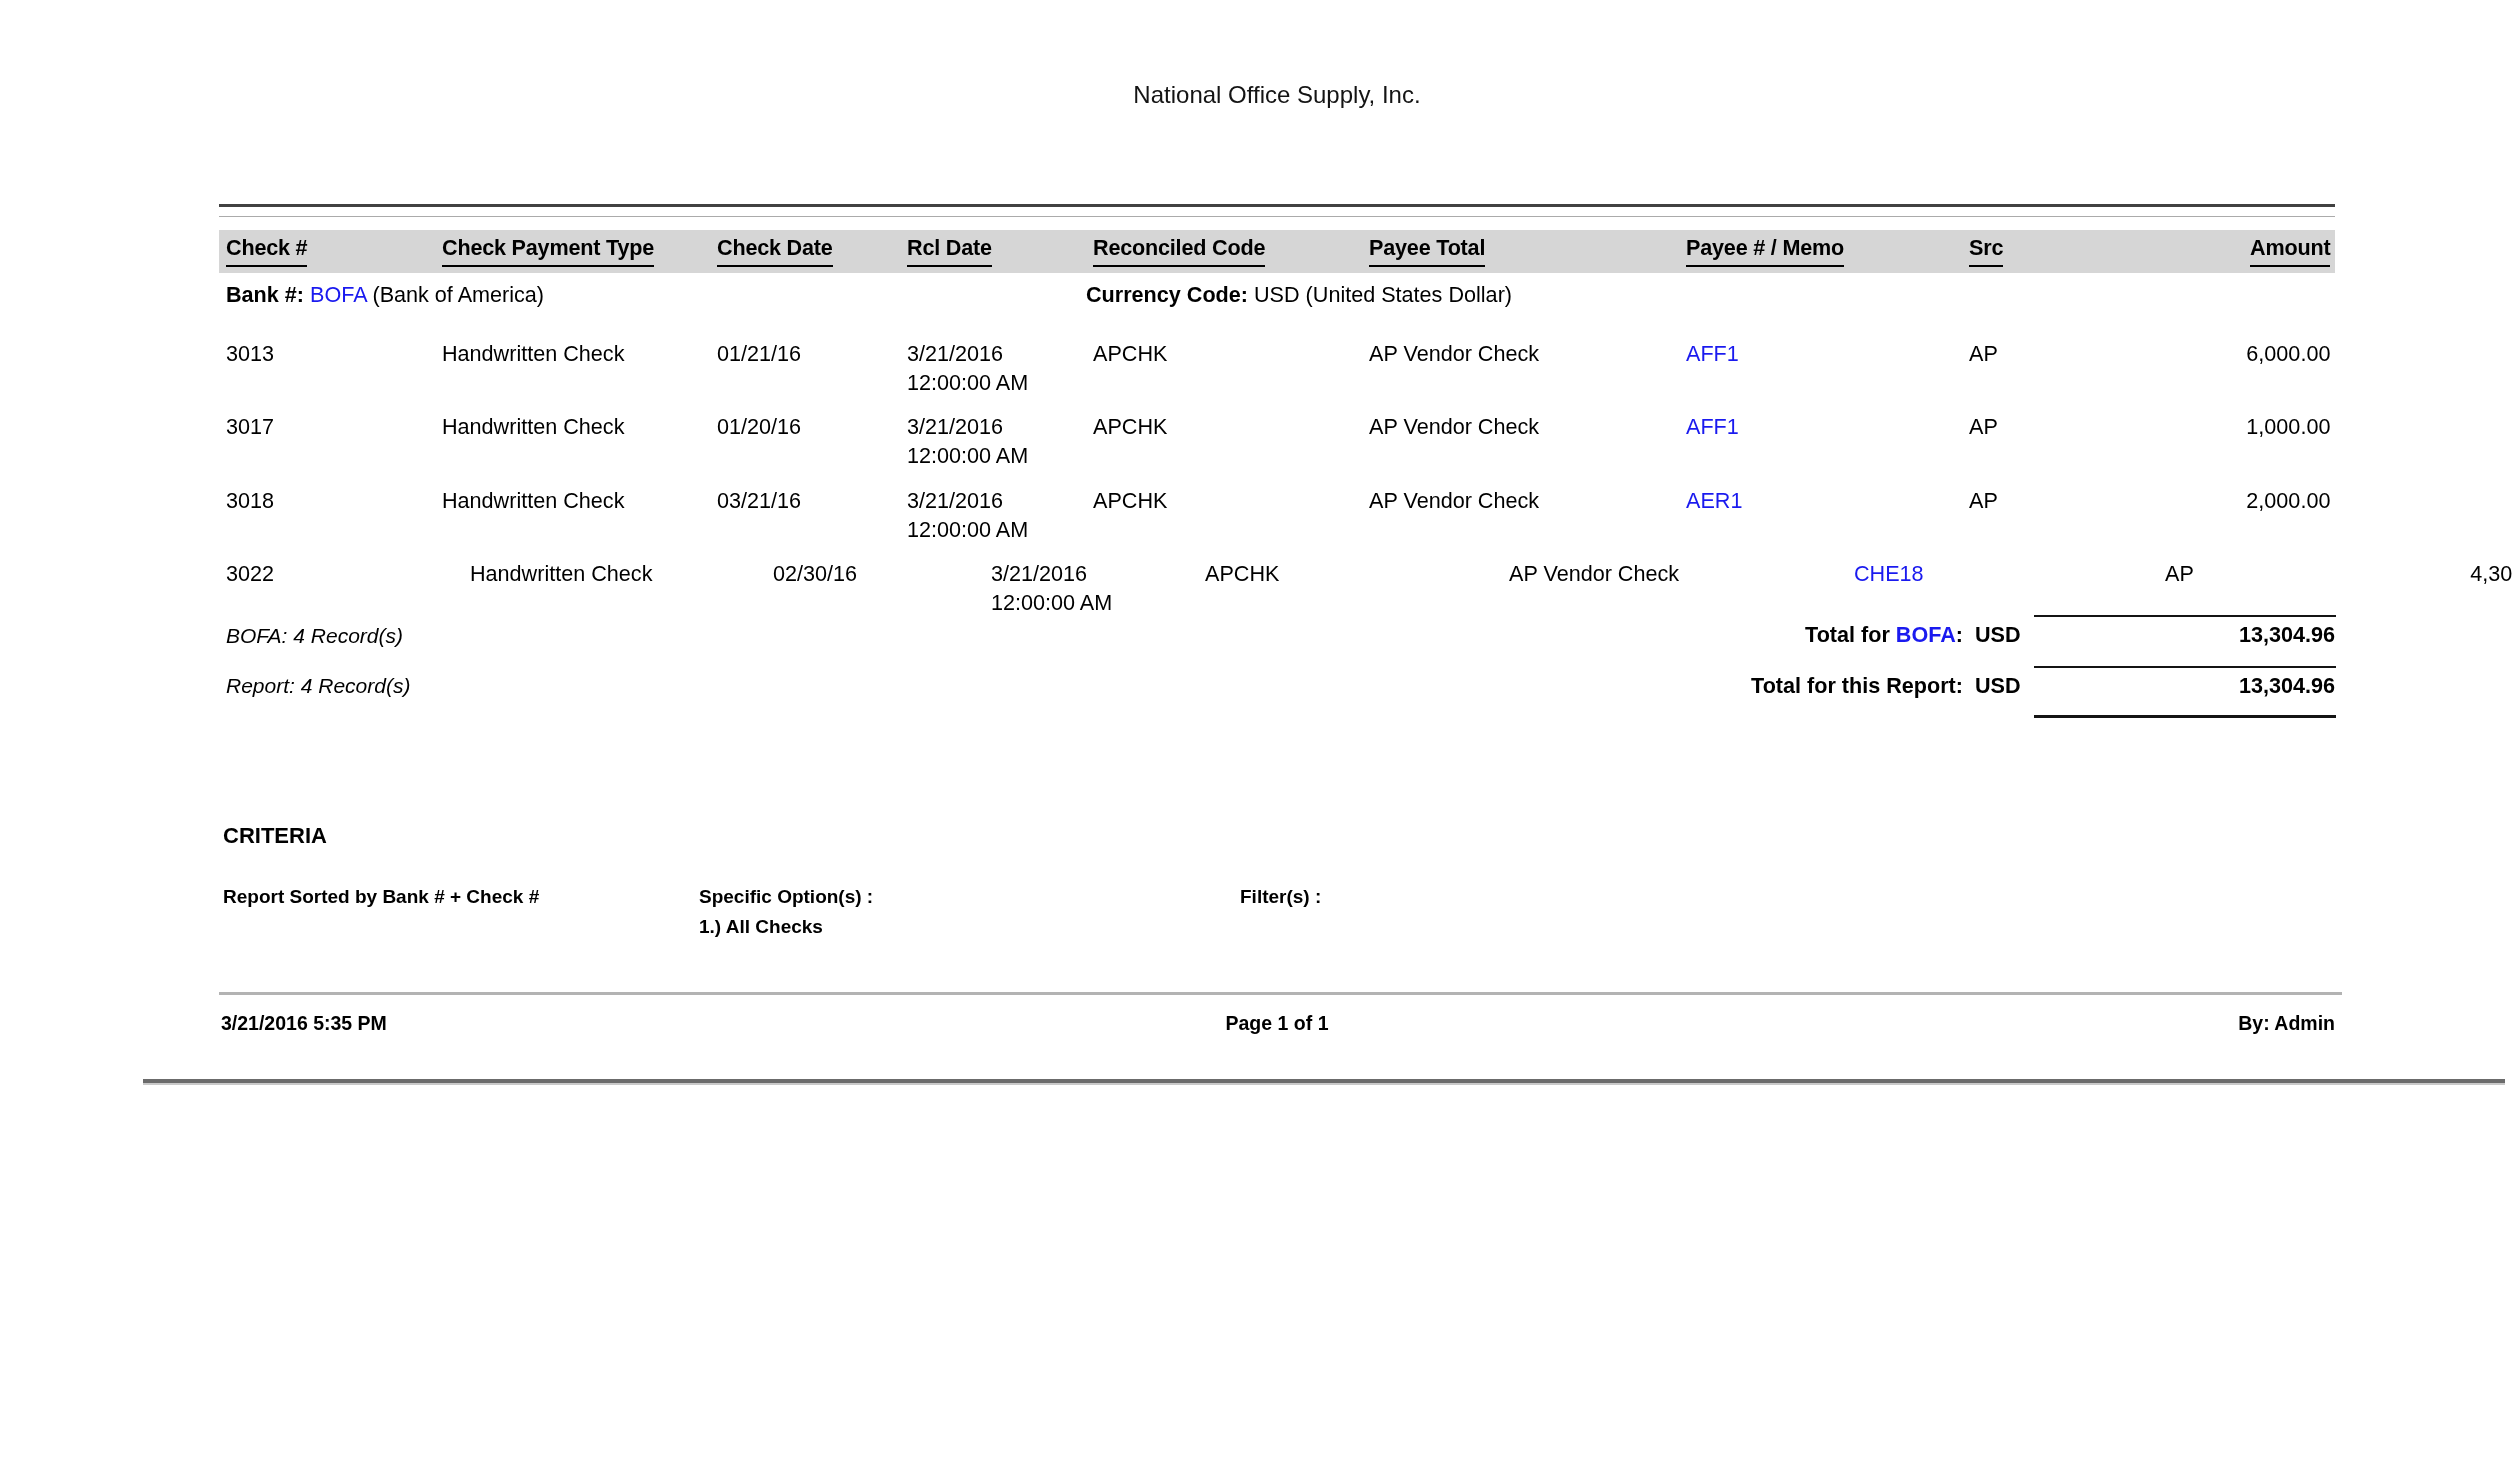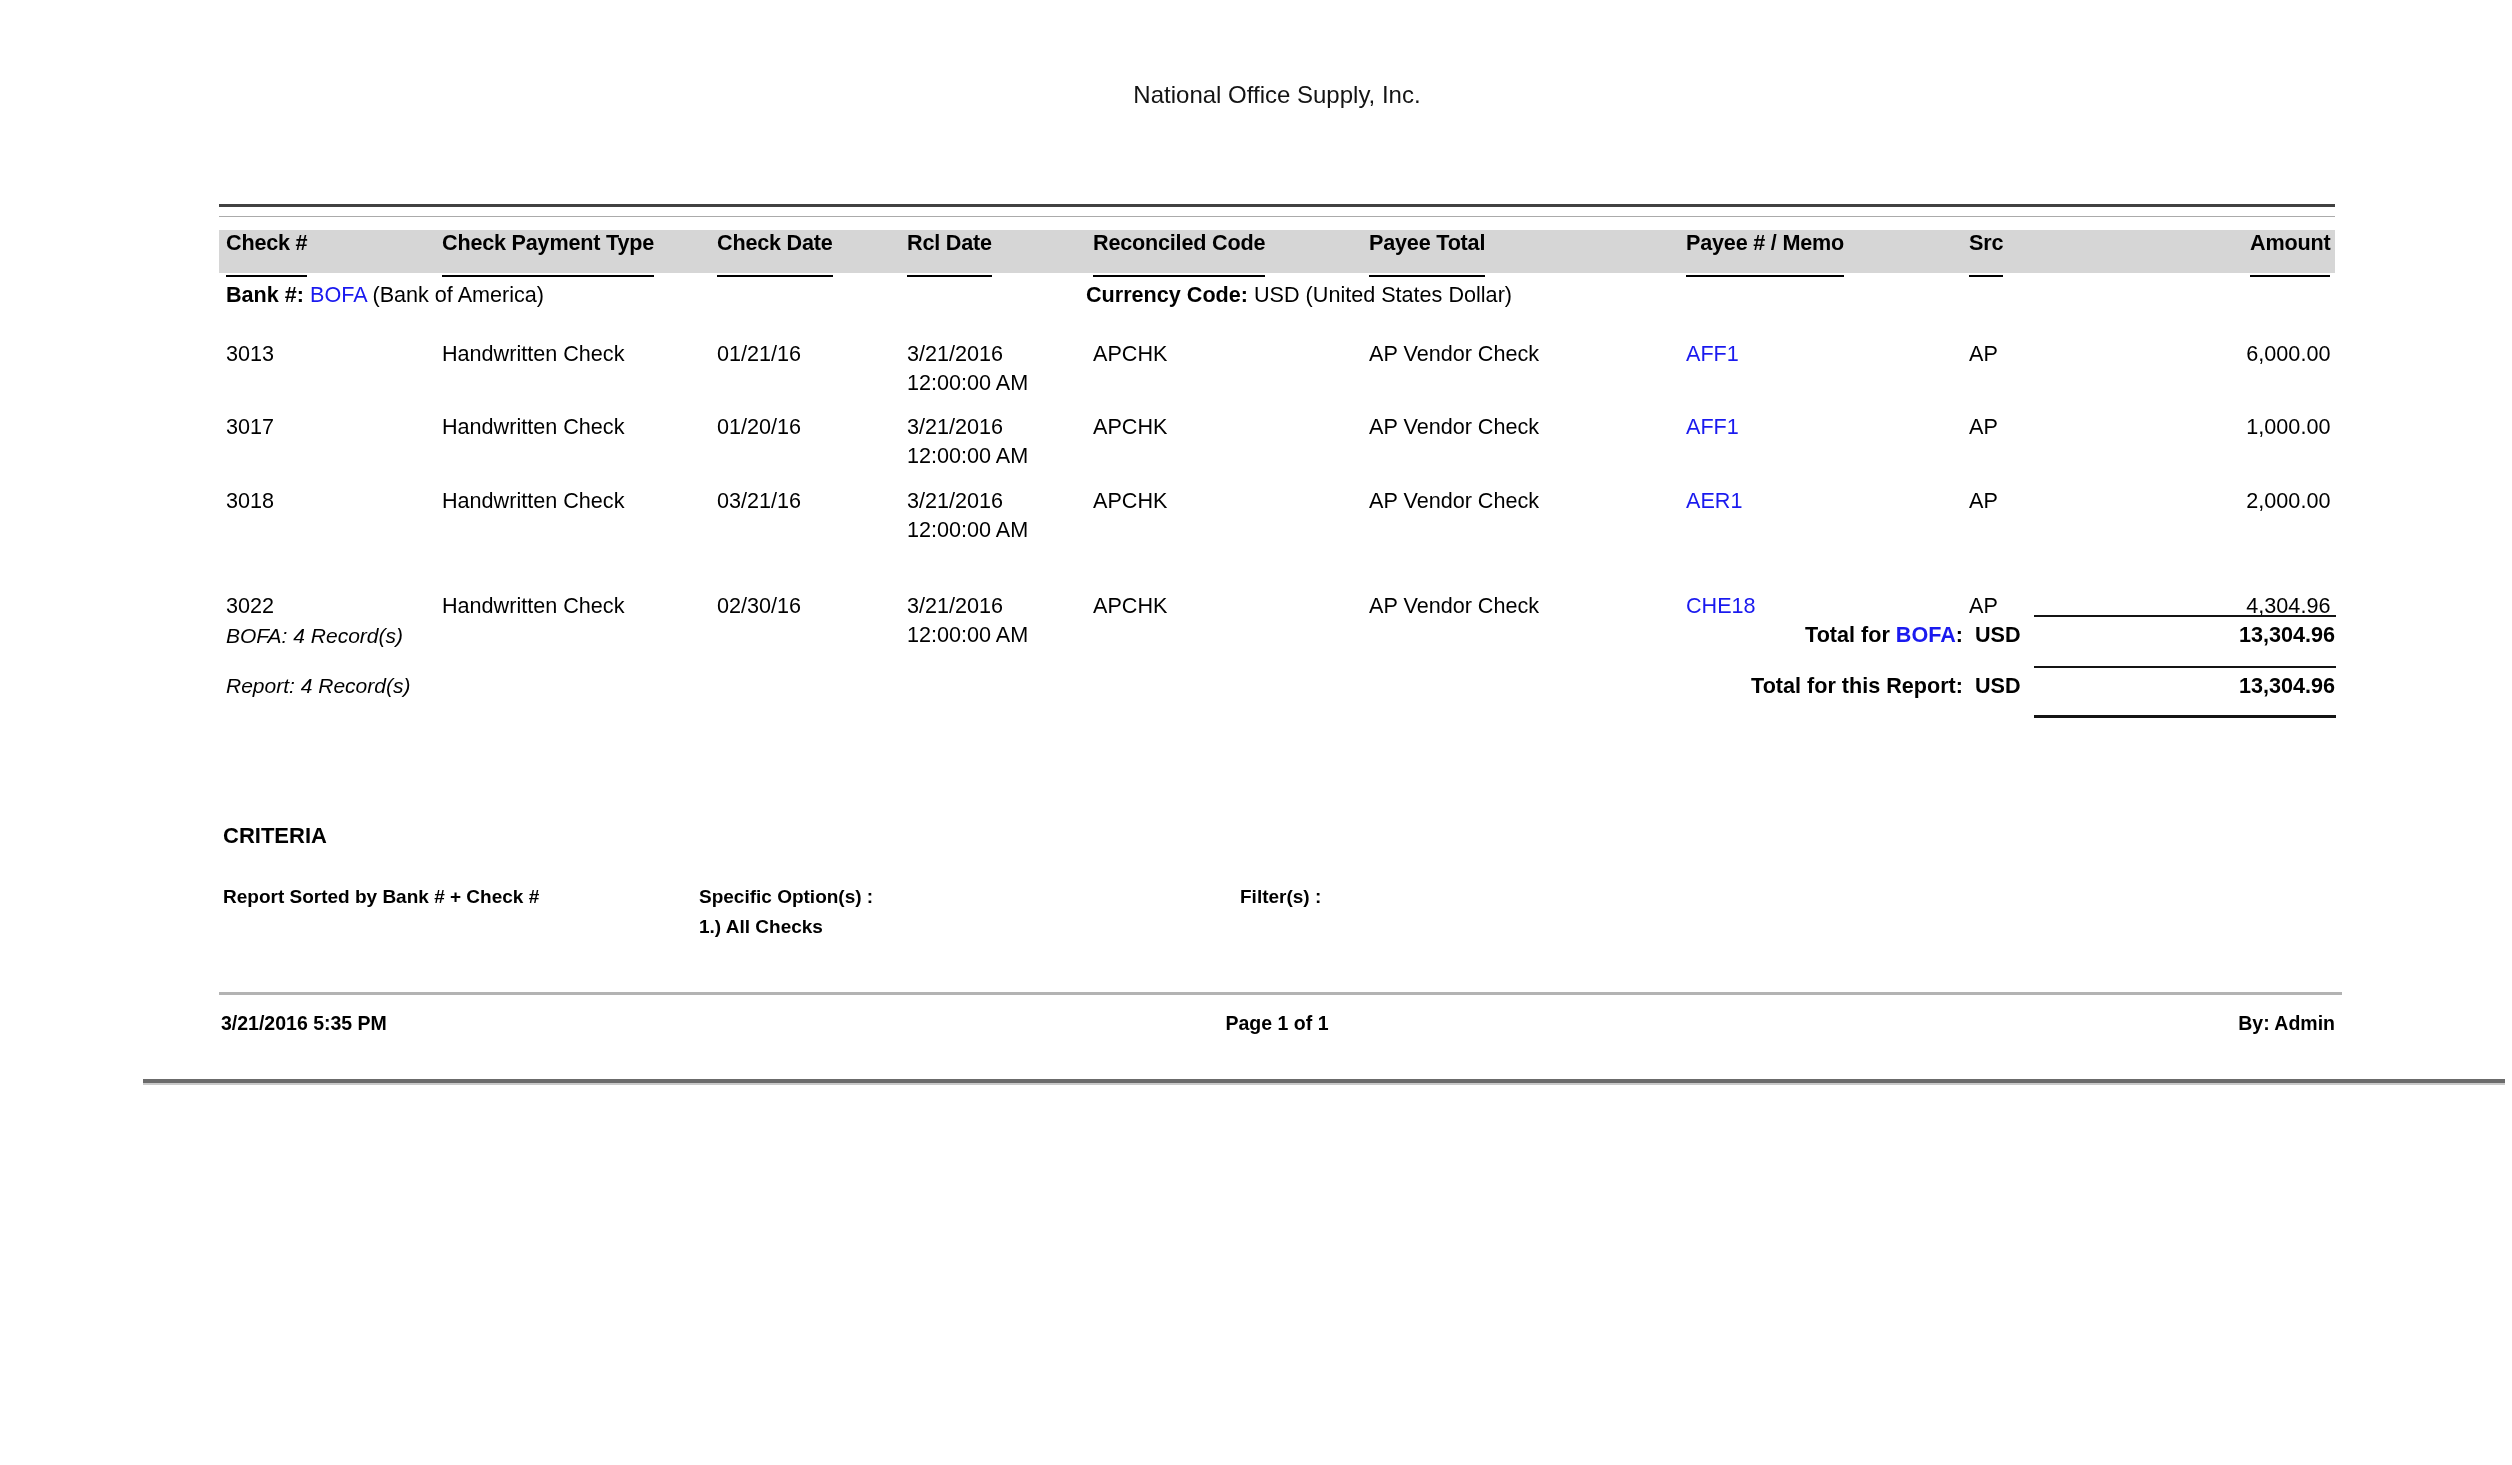--- a/index.html
+++ b/index.html
@@ -23,39 +23,39 @@
   .headbar {
     top:230px; left:219px; width:2116px; height:43px;
     background:var(--header-bar,#d6d6d6);
     display:grid;
     grid-template-columns:216px 275px 190px 186px 276px 317px 283px 167px 207px;
     align-items:end;
     font-weight:bold; font-size:21.6px; letter-spacing:-0.2px;
   }
   .hc { padding:0 0 5.6px 7px; white-space:nowrap; }
   .hc.amt { text-align:right; padding-left:0; padding-right:5.6px; }
-  .hul { display:inline-block; border-bottom:2.8px solid #000; padding-bottom:19px; }
+  .hul { display:inline-block; border-bottom:2.8px solid #000; padding-bottom:4px; }
 
   
   .bankrow { top:282px; left:219px; width:2116px; height:29px; font-size:21.6px; white-space:nowrap; }
   .bank-left  { position:absolute; left:7px;  top:0; }
   .bank-right { position:absolute; left:867px; top:0; }
   .b { font-weight:bold;margin-top:24px; }
   .lnk { color:var(--link-blue,#1a1aef); }
 
   
   .dr {
     left:219px; width:2116px;
     display:grid;
     grid-template-columns:216px 275px 190px 186px 276px 317px 283px 167px 207px;
     font-size:21.6px; line-height:29px;
   }
   .dc { padding-left:7px; white-space:nowrap; }
   .dc.amt { text-align:right; padding-left:0; padding-right:5.6px; }
-  .r0 { top:339px; } .r1 { top:412px; } .r2 { top:486px; } .r3 { top:591px; }
+  .r0 { top:339px; } .r1 { top:412px; } .r2 { top:486px; } .r3 { top:559px;gap:28px; }
 
   
   .rec   { font-size:21px; font-style:italic; left:226px; white-space:nowrap; }
   .recA  { top:624px; } .recB { top:674px; }
   .ovl   { left:2034px; width:302px; height:2.1px; background:#141414; }
   .ovlA  { top:615px; } .ovlB { top:666px; }
   .endline { top:715px; left:2034px; width:302px; height:2.8px; background:#141414; }
   .tbold { font-weight:bold; font-size:21.6px; white-space:nowrap; }
   .tlabelA { top:622px; right:549px; } .tlabelB { top:673px; right:549px; }
   .usdA  { top:622px; left:1975px; } .usdB { top:673px; left:1975px; }

